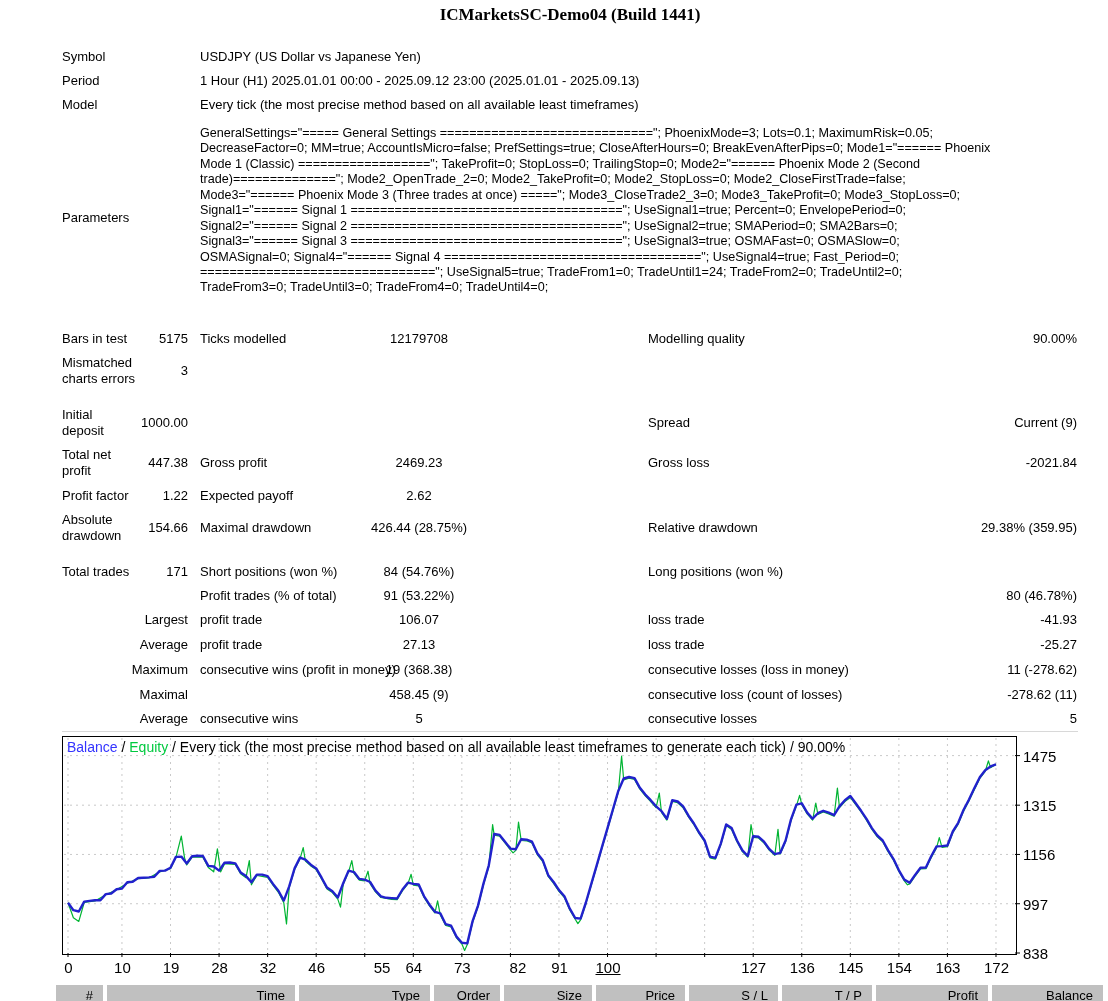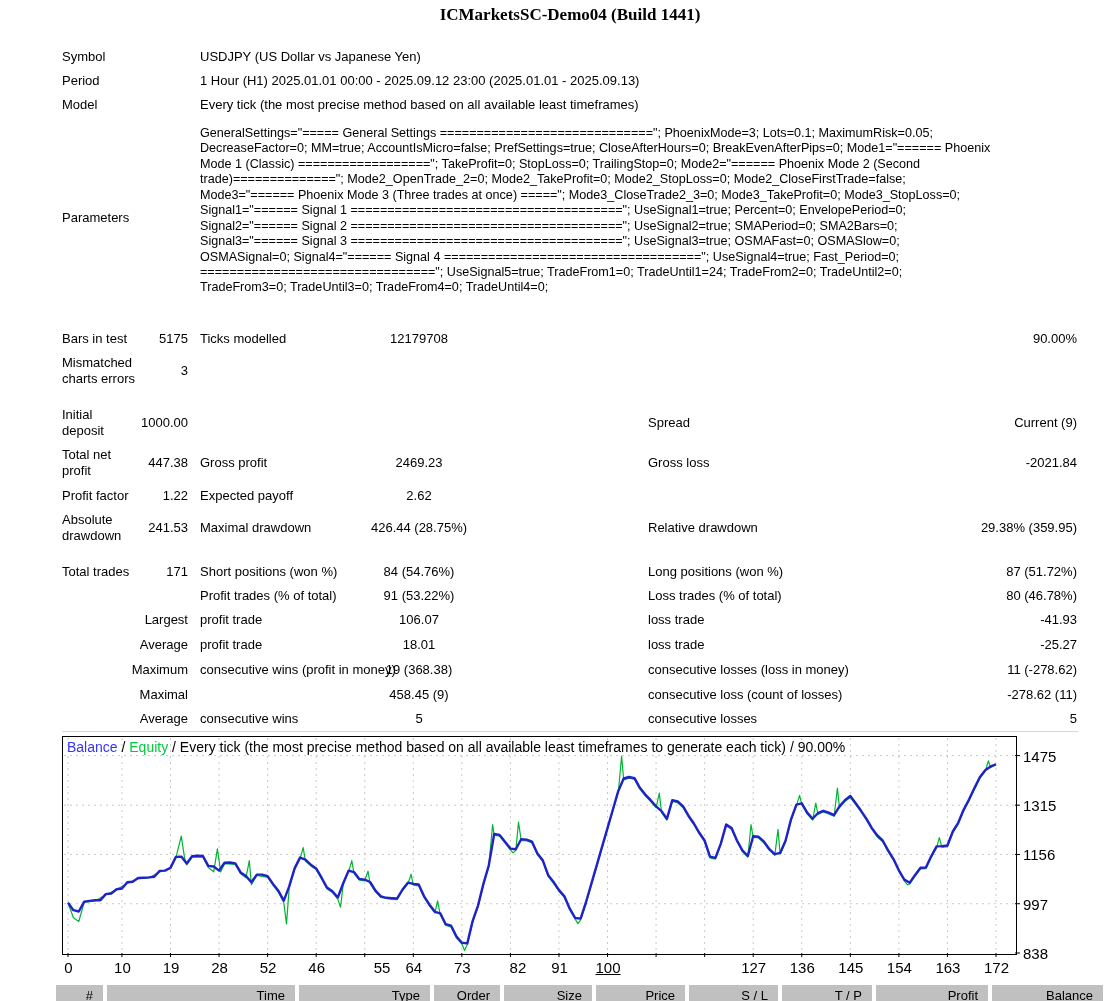--- a/index.html
+++ b/index.html
@@ -56,20 +56,21 @@
   <div class="pline">OSMASignal=0; Signal4="====== Signal 4 ==================================="; UseSignal4=true; Fast_Period=0;</div>
   <div class="pline">================================"; UseSignal5=true; TradeFrom1=0; TradeUntil1=24; TradeFrom2=0; TradeUntil2=0;</div>
   <div class="pline">TradeFrom3=0; TradeUntil3=0; TradeFrom4=0; TradeUntil4=0;</div>
 </div>
 
 <div class="srow" style="top:331px">
   <span class="l1">Bars in test</span>
     <span class="v1">5175</span>
     <span class="l2">Ticks modelled</span>
     <span class="v2">12179708</span>
+    <span class="l3">Modelling quality</span>
     <span class="v3">90.00%</span>
 </div>
 <div class="srow tall" style="top:355px">
   <span class="l1">Mismatched charts errors</span>
     <span class="v1">3</span>
 </div>
 <div class="srow tall" style="top:407px">
   <span class="l1" style="max-width:72px">Initial deposit</span>
     <span class="v1">1000.00</span>
     <span class="l3">Spread</span>
@@ -84,51 +85,49 @@
     <span class="v3">-2021.84</span>
 </div>
 <div class="srow" style="top:488px">
   <span class="l1">Profit factor</span>
     <span class="v1">1.22</span>
     <span class="l2">Expected payoff</span>
     <span class="v2">2.62</span>
 </div>
 <div class="srow tall" style="top:512px">
   <span class="l1">Absolute drawdown</span>
-    <span class="v1">241.53</span>
+    <span class="v1">154.66</span>
     <span class="l2">Maximal drawdown</span>
     <span class="v2">426.44 (28.75%)</span>
     <span class="l3">Relative drawdown</span>
     <span class="v3">29.38% (359.95)</span>
 </div>
 <div class="srow" style="top:564px">
   <span class="l1">Total trades</span>
     <span class="v1">171</span>
     <span class="l2">Short positions (won %)</span>
     <span class="v2">84 (54.76%)</span>
     <span class="l3">Long positions (won %)</span>
-    <span class="v3">87 (51.72%)</span>
 </div>
 <div class="srow" style="top:588px">
   <span class="l2">Profit trades (% of total)</span>
     <span class="v2">91 (53.22%)</span>
-    <span class="l3">Loss trades (% of total)</span>
     <span class="v3">80 (46.78%)</span>
 </div>
 <div class="srow" style="top:612px">
   <span class="v1">Largest</span>
     <span class="l2">profit trade</span>
     <span class="v2">106.07</span>
     <span class="l3">loss trade</span>
     <span class="v3">-41.93</span>
 </div>
 <div class="srow" style="top:637px">
   <span class="v1">Average</span>
     <span class="l2">profit trade</span>
-    <span class="v2">18.01</span>
+    <span class="v2">27.13</span>
     <span class="l3">loss trade</span>
     <span class="v3">-25.27</span>
 </div>
 <div class="srow" style="top:662px">
   <span class="v1">Maximum</span>
     <span class="l2">consecutive wins (profit in money)</span>
     <span class="v2">19 (368.38)</span>
     <span class="l3">consecutive losses (loss in money)</span>
     <span class="v3">11 (-278.62)</span>
 </div>
@@ -202,21 +201,21 @@
       <polyline points="5.0,165.8 10.4,180.7 15.8,184.4 21.2,165.5 32.0,163.9 42.8,157.7 53.6,152.8 64.3,146.3 75.1,141.6 85.9,141.0 96.7,134.8 107.5,131.7 112.9,120.6 118.3,99.2 121.5,120.6 123.7,128.0 129.1,120.2 139.9,120.2 145.3,130.5 150.7,134.8 154.4,111.9 157.7,134.8 161.5,126.7 172.3,127.4 177.6,136.7 183.0,140.7 186.3,123.6 188.4,147.8 193.8,138.5 204.6,140.4 210.0,148.1 215.4,155.3 220.8,165.8 223.5,186.9 226.2,150.6 231.6,132.6 237.0,121.8 240.2,110.6 242.4,124.0 247.8,128.9 253.2,132.6 258.6,141.9 264.0,151.9 269.4,155.6 274.8,162.1 277.5,170.1 280.2,147.5 285.6,134.8 288.8,123.6 291.0,136.4 296.3,143.2 301.7,143.8 305.0,134.2 307.1,146.6 312.5,154.9 317.9,160.5 328.7,162.4 334.1,162.7 339.5,153.7 344.9,146.9 348.1,137.3 350.3,148.1 355.7,148.8 361.1,160.5 366.5,168.9 371.9,176.0 374.6,163.9 377.3,177.9 382.7,188.4 388.1,190.0 393.5,200.8 398.9,207.0 401.6,213.5 404.3,207.6 409.6,185.3 415.0,169.8 420.4,148.1 425.8,129.5 429.6,87.7 431.2,98.2 436.6,99.2 442.0,106.0 447.4,112.8 450.1,115.9 452.8,113.4 455.5,85.2 458.2,103.5 463.6,103.8 469.0,106.0 474.4,117.8 479.8,124.6 485.2,139.5 490.6,146.3 496.0,154.3 501.4,160.5 506.8,172.9 512.2,182.2 514.9,186.6 517.6,182.8 522.9,166.7 528.3,148.1 533.7,129.5 539.1,110.9 544.5,92.4 549.9,73.8 555.3,55.2 558.6,19.2 560.7,42.8 566.1,41.2 571.5,42.5 576.9,52.1 582.3,58.9 587.7,64.5 593.1,70.7 596.3,56.1 598.5,75.3 603.9,83.1 609.3,64.5 614.7,65.7 620.1,70.7 625.5,80.0 630.9,87.7 636.3,97.0 641.6,104.7 647.0,120.9 652.4,122.1 657.8,107.8 663.2,88.6 668.6,92.4 674.0,104.7 679.4,114.7 684.8,120.2 688.0,87.7 690.2,100.4 695.6,101.0 701.0,106.0 706.4,113.4 711.8,118.4 715.0,92.4 717.2,117.1 722.6,104.7 728.0,83.7 733.4,68.8 736.6,58.3 738.8,67.6 744.2,76.9 749.6,83.1 752.8,66.0 754.9,77.5 760.3,75.0 765.7,76.9 771.1,79.3 774.4,51.1 776.5,70.7 781.9,64.5 787.3,60.4 792.7,67.6 798.1,75.0 803.5,83.1 808.9,92.4 814.3,99.8 819.7,104.7 825.1,114.7 830.5,123.3 835.9,134.5 841.3,143.8 844.5,147.8 846.7,146.9 852.1,139.1 857.5,132.0 862.9,131.7 868.2,120.6 873.6,110.6 876.3,100.7 879.0,110.3 884.4,109.7 889.8,95.8 895.2,87.1 900.6,74.1 906.0,63.8 911.4,52.4 916.8,41.5 922.2,34.4 925.4,23.9 927.6,30.7 933.0,27.3" fill="none" stroke="#00b432" stroke-width="1.2" stroke-linejoin="round"></polyline>
       <polyline points="5.0,165.8 10.4,173.2 15.8,174.5 21.2,164.6 26.6,163.9 32.0,163.3 37.4,163.3 42.8,157.1 48.2,156.5 53.6,152.2 59.0,151.5 64.3,145.3 69.7,144.7 75.1,141.0 80.5,140.7 85.9,140.4 91.3,139.8 96.7,133.9 102.1,133.6 107.5,130.8 112.9,119.9 118.3,119.6 123.7,126.4 129.1,119.3 134.5,118.7 139.9,119.0 145.3,128.9 150.7,129.5 156.1,133.6 161.5,125.8 166.9,125.5 172.3,126.4 177.6,135.4 183.0,139.1 188.4,145.3 193.8,137.6 199.2,137.6 204.6,139.1 210.0,146.9 215.4,153.7 220.8,163.6 226.2,149.4 231.6,131.4 237.0,120.6 242.4,122.7 247.8,127.7 253.2,131.4 258.6,140.7 264.0,150.6 269.4,154.3 274.8,160.5 280.2,146.3 285.6,133.6 291.0,135.1 296.3,141.9 301.7,142.6 307.1,145.0 312.5,153.7 317.9,159.3 323.3,160.8 328.7,161.1 334.1,161.5 339.5,152.5 344.9,145.7 350.3,146.9 355.7,147.5 361.1,159.3 366.5,167.7 371.9,174.8 377.3,176.3 382.7,187.2 388.1,188.7 393.5,199.6 398.9,205.8 404.3,206.4 409.6,184.1 415.0,168.6 420.4,146.9 425.8,128.3 431.2,97.0 436.6,97.9 442.0,104.7 447.4,111.6 452.8,112.2 458.2,102.3 463.6,102.6 469.0,104.7 474.4,116.5 479.8,123.3 485.2,138.2 490.6,145.0 496.0,153.1 501.4,159.3 506.8,171.7 512.2,181.0 517.6,181.6 522.9,165.5 528.3,146.9 533.7,128.3 539.1,109.7 544.5,91.1 549.9,72.5 555.3,53.9 560.7,41.5 566.1,40.0 571.5,41.2 576.9,50.8 582.3,57.6 587.7,63.2 593.1,69.4 598.5,74.1 603.9,81.8 609.3,63.2 614.7,64.5 620.1,69.4 625.5,78.7 630.9,86.5 636.3,95.8 641.6,103.5 647.0,119.6 652.4,120.9 657.8,106.6 663.2,87.4 668.6,91.1 674.0,103.5 679.4,113.4 684.8,119.0 690.2,99.2 695.6,99.8 701.0,104.7 706.4,112.2 711.8,117.1 717.2,115.9 722.6,103.5 728.0,82.4 733.4,67.6 738.8,66.3 744.2,75.6 749.6,81.8 754.9,76.2 760.3,73.8 765.7,75.6 771.1,78.1 776.5,69.4 781.9,63.2 787.3,58.9 792.7,66.3 798.1,73.8 803.5,81.8 808.9,91.1 814.3,98.5 819.7,103.5 825.1,113.4 830.5,122.1 835.9,133.3 841.3,142.6 846.7,145.7 852.1,137.9 857.5,130.8 862.9,130.5 868.2,119.3 873.6,109.4 879.0,109.1 884.4,108.5 889.8,94.5 895.2,85.8 900.6,72.8 906.0,62.6 911.4,51.1 916.8,40.3 922.2,33.2 927.6,29.4 933.0,27.3" fill="none" stroke="#2121cc" stroke-width="2.4" stroke-linejoin="round"></polyline>
     </svg>
   <div class="legend"><span id="lg-balance" style="color: rgb(52, 52, 255);">Balance</span><span> / </span><span id="lg-equity" style="color: rgb(0, 201, 63);">Equity</span><span> / Every tick (the most precise method based on all available least timeframes to generate each tick) / 90.00%</span></div>
 </div>
 
 <span class="xlab" style="left: 68.5px;">0</span>
 <span class="xlab" style="left: 122.453px;">10</span>
 <span class="xlab" style="left: 171.011px;">19</span>
 <span class="xlab" style="left: 219.568px;">28</span>
-<span class="xlab" style="left: 268.126px;">52</span>
+<span class="xlab" style="left: 268.126px;">32</span>
 <span class="xlab" style="left: 316.684px;">46</span>
 <span class="xlab" style="left: 382px;">55</span>
 <span class="xlab" style="left: 413.799px;">64</span>
 <span class="xlab" style="left: 462.357px;">73</span>
 <span class="xlab" style="left: 510.915px; margin-left: 7px;">82</span>
 <span class="xlab" style="left: 559.472px;">91</span>
 <span class="xlab" style="left: 608.03px; text-decoration: underline;">100</span>
 <span class="xlab" style="left: 656.588px; margin-top: 30px;">109</span>
 <span class="xlab" style="left: 705.145px; margin-top: 32px;">118</span>
 <span class="xlab" style="left: 753.703px;">127</span>

